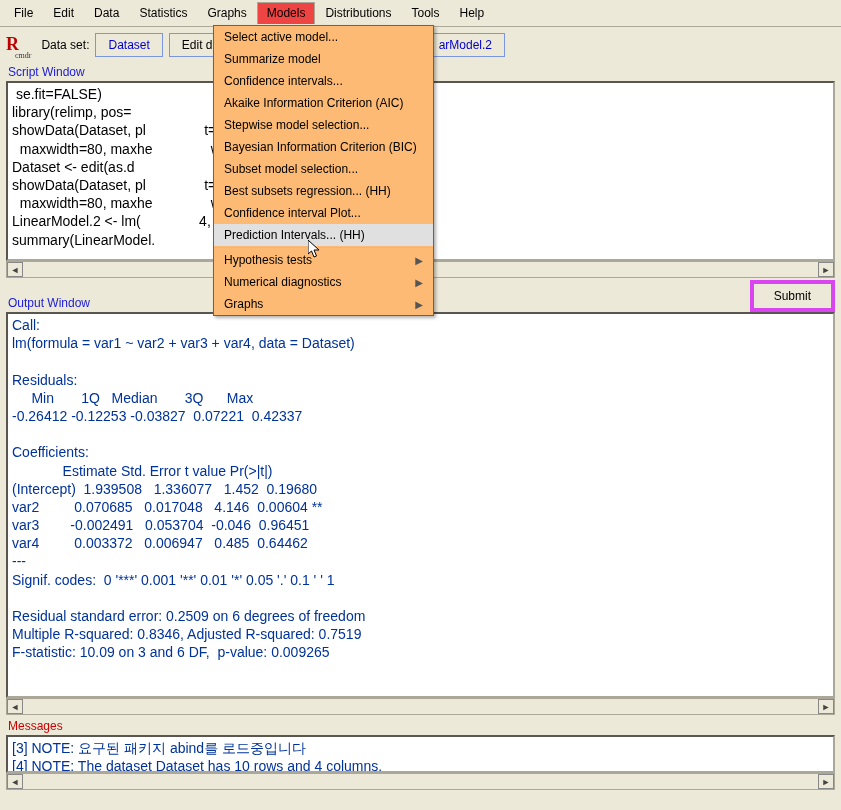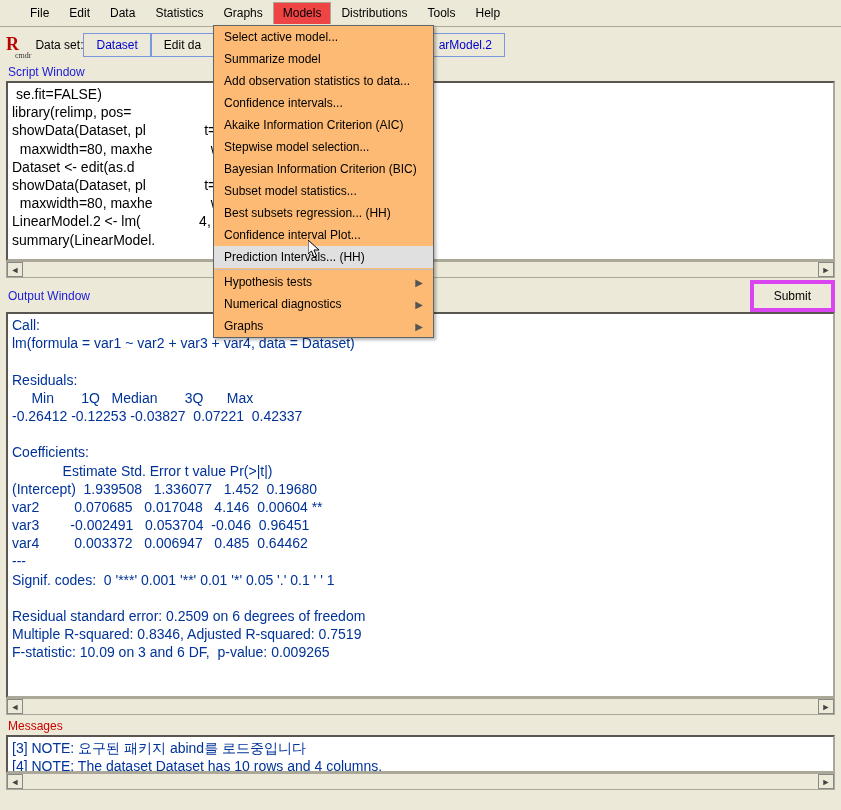--- a/index.html
+++ b/index.html
@@ -9,38 +9,39 @@
   background: #ece9d8;
   width: 841px;
   height: 810px;
   overflow: hidden;
   color: #000;
 }
 .menubar {
   display: flex;
   background: #ece9d8;
   border-bottom: 1px solid #aca899;
-  padding: 2px 20px;
+  padding: 2px 4px;
 }
 .menubar .mitem {
   padding: 4px 10px;
   cursor: default;
 }
 .menubar .mitem.active {
   background: #ef4444;
   border: 1px solid #aca899;
   border-bottom: none;
   padding: 3px 9px 4px 9px;
   position: relative;
   z-index: 20;
 }
 .toolbar {
   display: flex;
   align-items: center;
   padding: 6px 6px;
+  gap: 6px;
 }
 .logo {
   font-family: Georgia, serif;
   font-weight: bold;
   font-size: 18px;
   color: #b00;
 }
 .logo sub{font-size:8px;font-weight:normal;color:#333;position:relative;top:4px;left:-4px}
 .toolbar label { font-size: 12px; }
 .btn {
@@ -85,21 +86,21 @@
   background: #ece9d8;
   margin: 0 6px 2px 6px;
   border: 1px solid #aca899;
   display:flex;
   justify-content:space-between;
 }
 .scrollbar-h .arrow{
   width:16px;height:100%;background:#ece9d8;border:1px solid #888;display:flex;align-items:center;justify-content:center;font-size:9px;color:#444;
 }
 .submit-row{
-  display:flex;align-items:center;
+  display:flex;align-items:flex-end;
 }
 .submit-row .section-label{flex:0 0 auto}
 .submit-row .spacer{flex:1}
 .submit-btn{
   border:4px solid #d946ef;background:#ece9d8;padding:5px 20px;margin-right:6px;font-size:12px;
 }
 .dropdown {
   position: absolute;
   left: 213px;
   top: 25px;
@@ -158,36 +159,33 @@
 </div>
 
 <div class="dropdown" id="dropdown">
     <div class="ditem">
       <span>Select active model...</span>
     </div>
     <div class="ditem">
       <span>Summarize model</span>
     </div>
     <div class="ditem">
-      <span>Add observation statistics to data...</span>
-    </div>
-    <div class="ditem">
       <span>Confidence intervals...</span>
     </div>
     <div class="ditem">
       <span>Akaike Information Criterion (AIC)</span>
     </div>
     <div class="ditem">
       <span>Stepwise model selection...</span>
     </div>
     <div class="ditem">
       <span>Bayesian Information Criterion (BIC)</span>
     </div>
     <div class="ditem">
-      <span>Subset model statistics...</span>
+      <span>Subset model selection...</span>
     </div>
     <div class="ditem">
       <span>Best subsets regression... (HH)</span>
     </div>
     <div class="ditem">
       <span>Confidence interval Plot...</span>
     </div>
     <div class="ditem hover">
       <span>Prediction Intervals... (HH)</span>
     </div>

